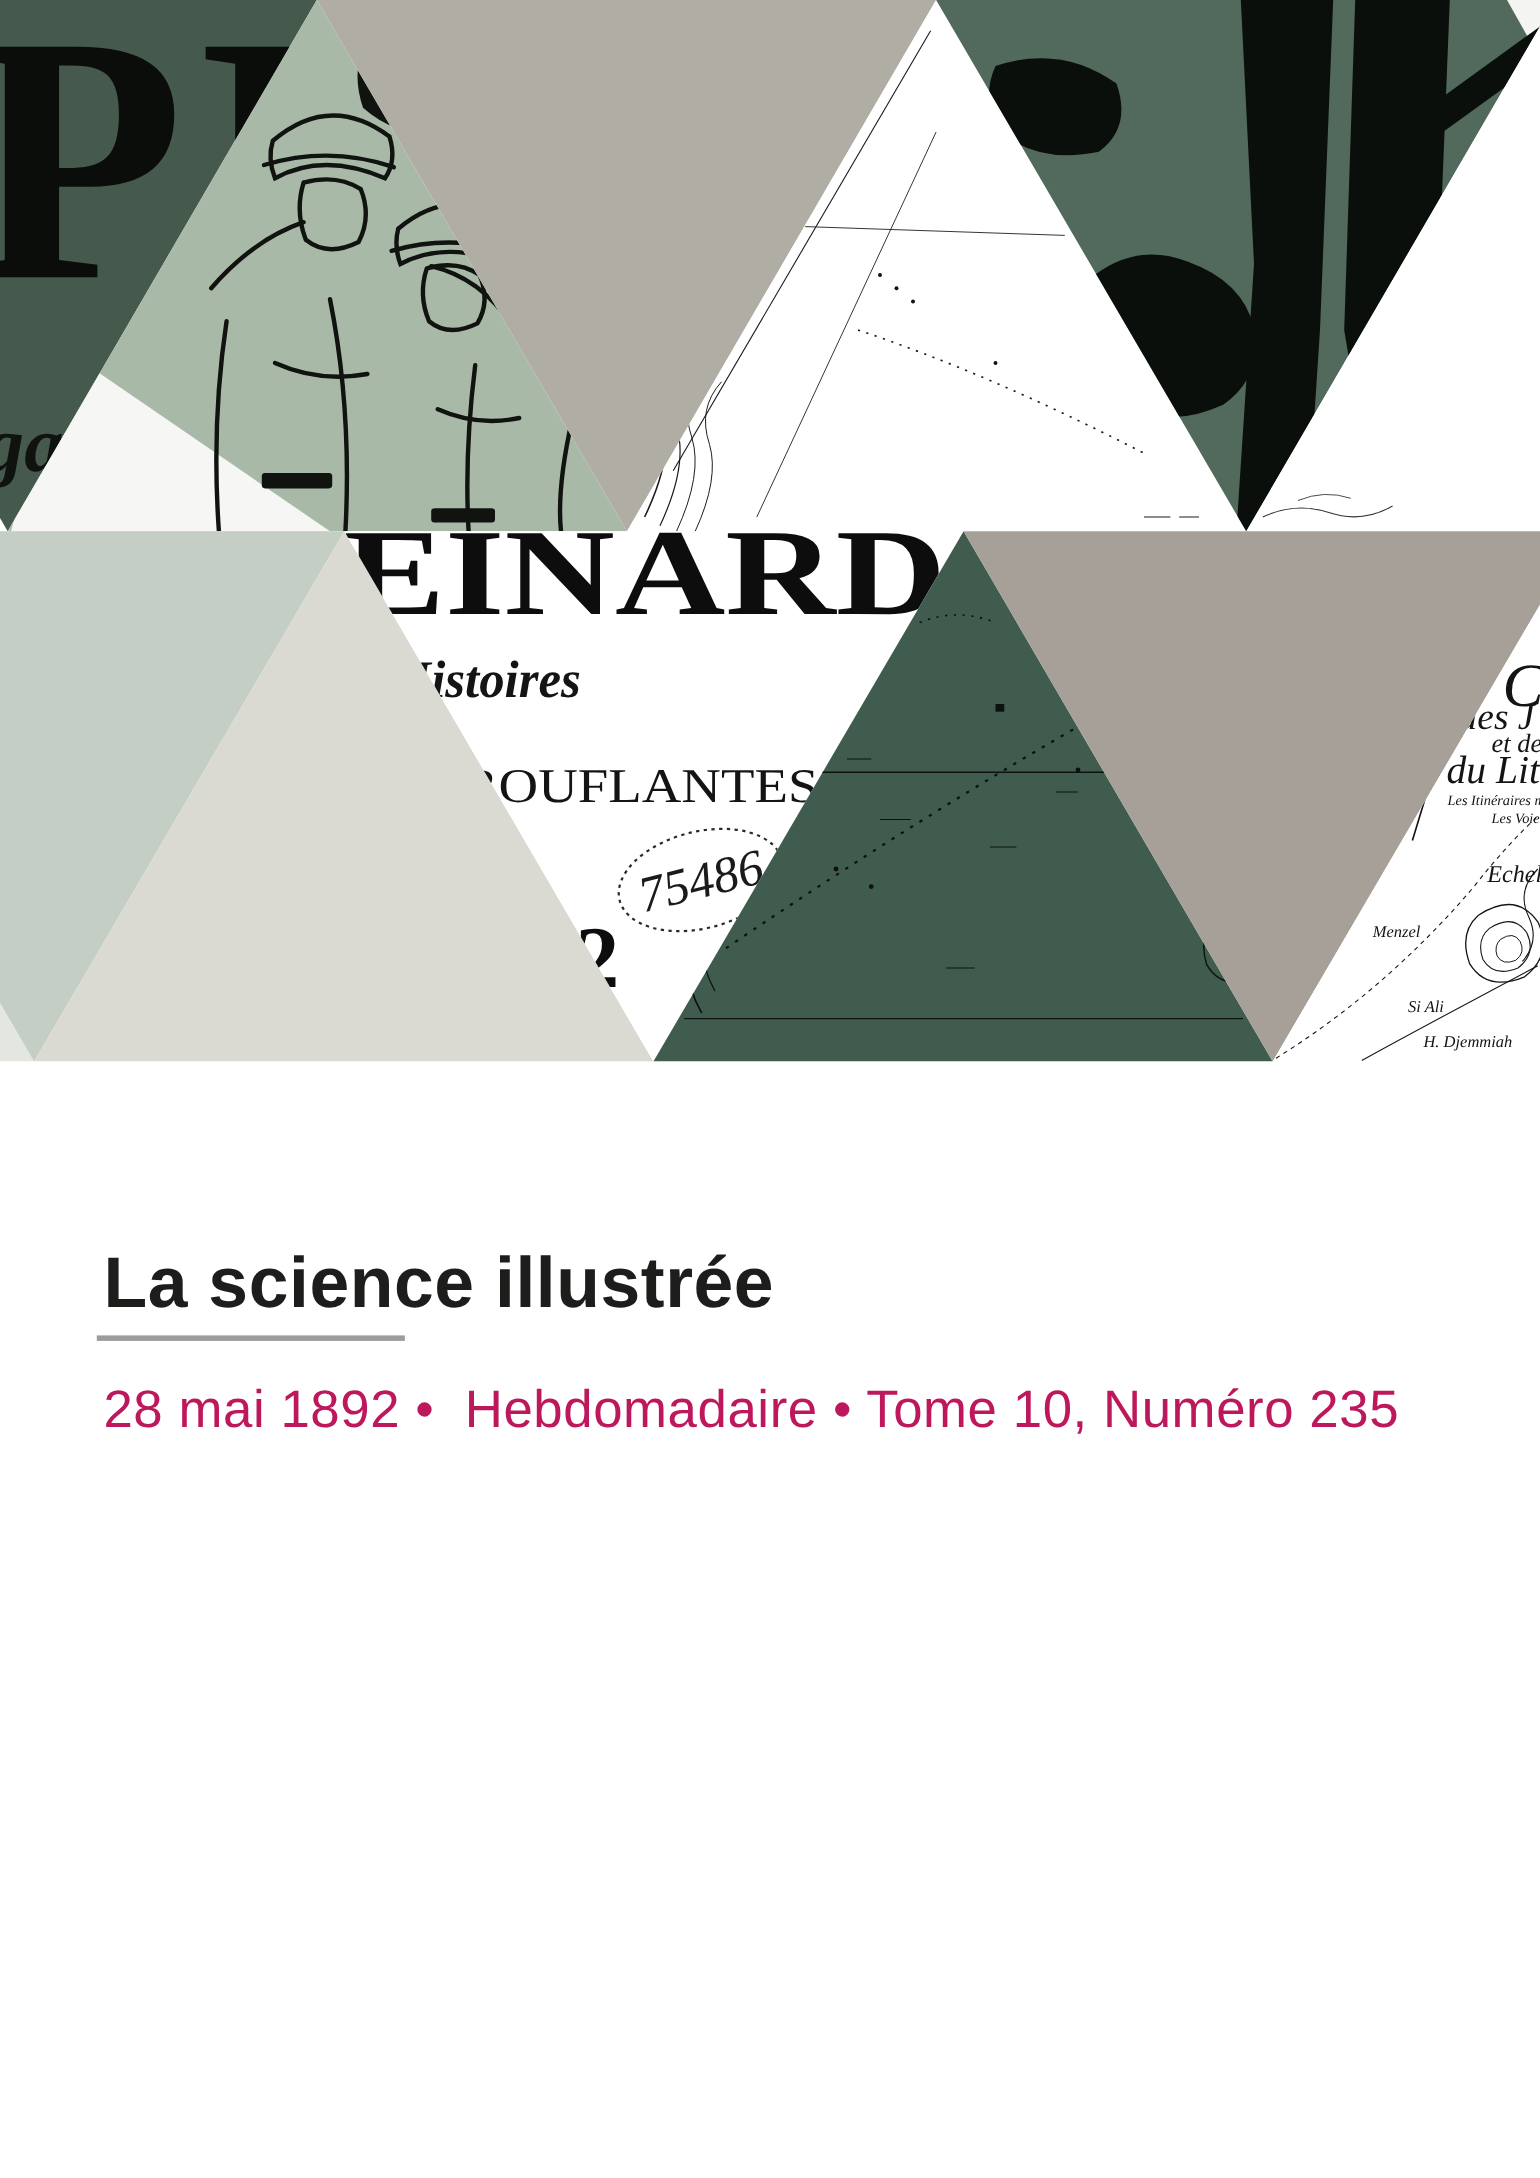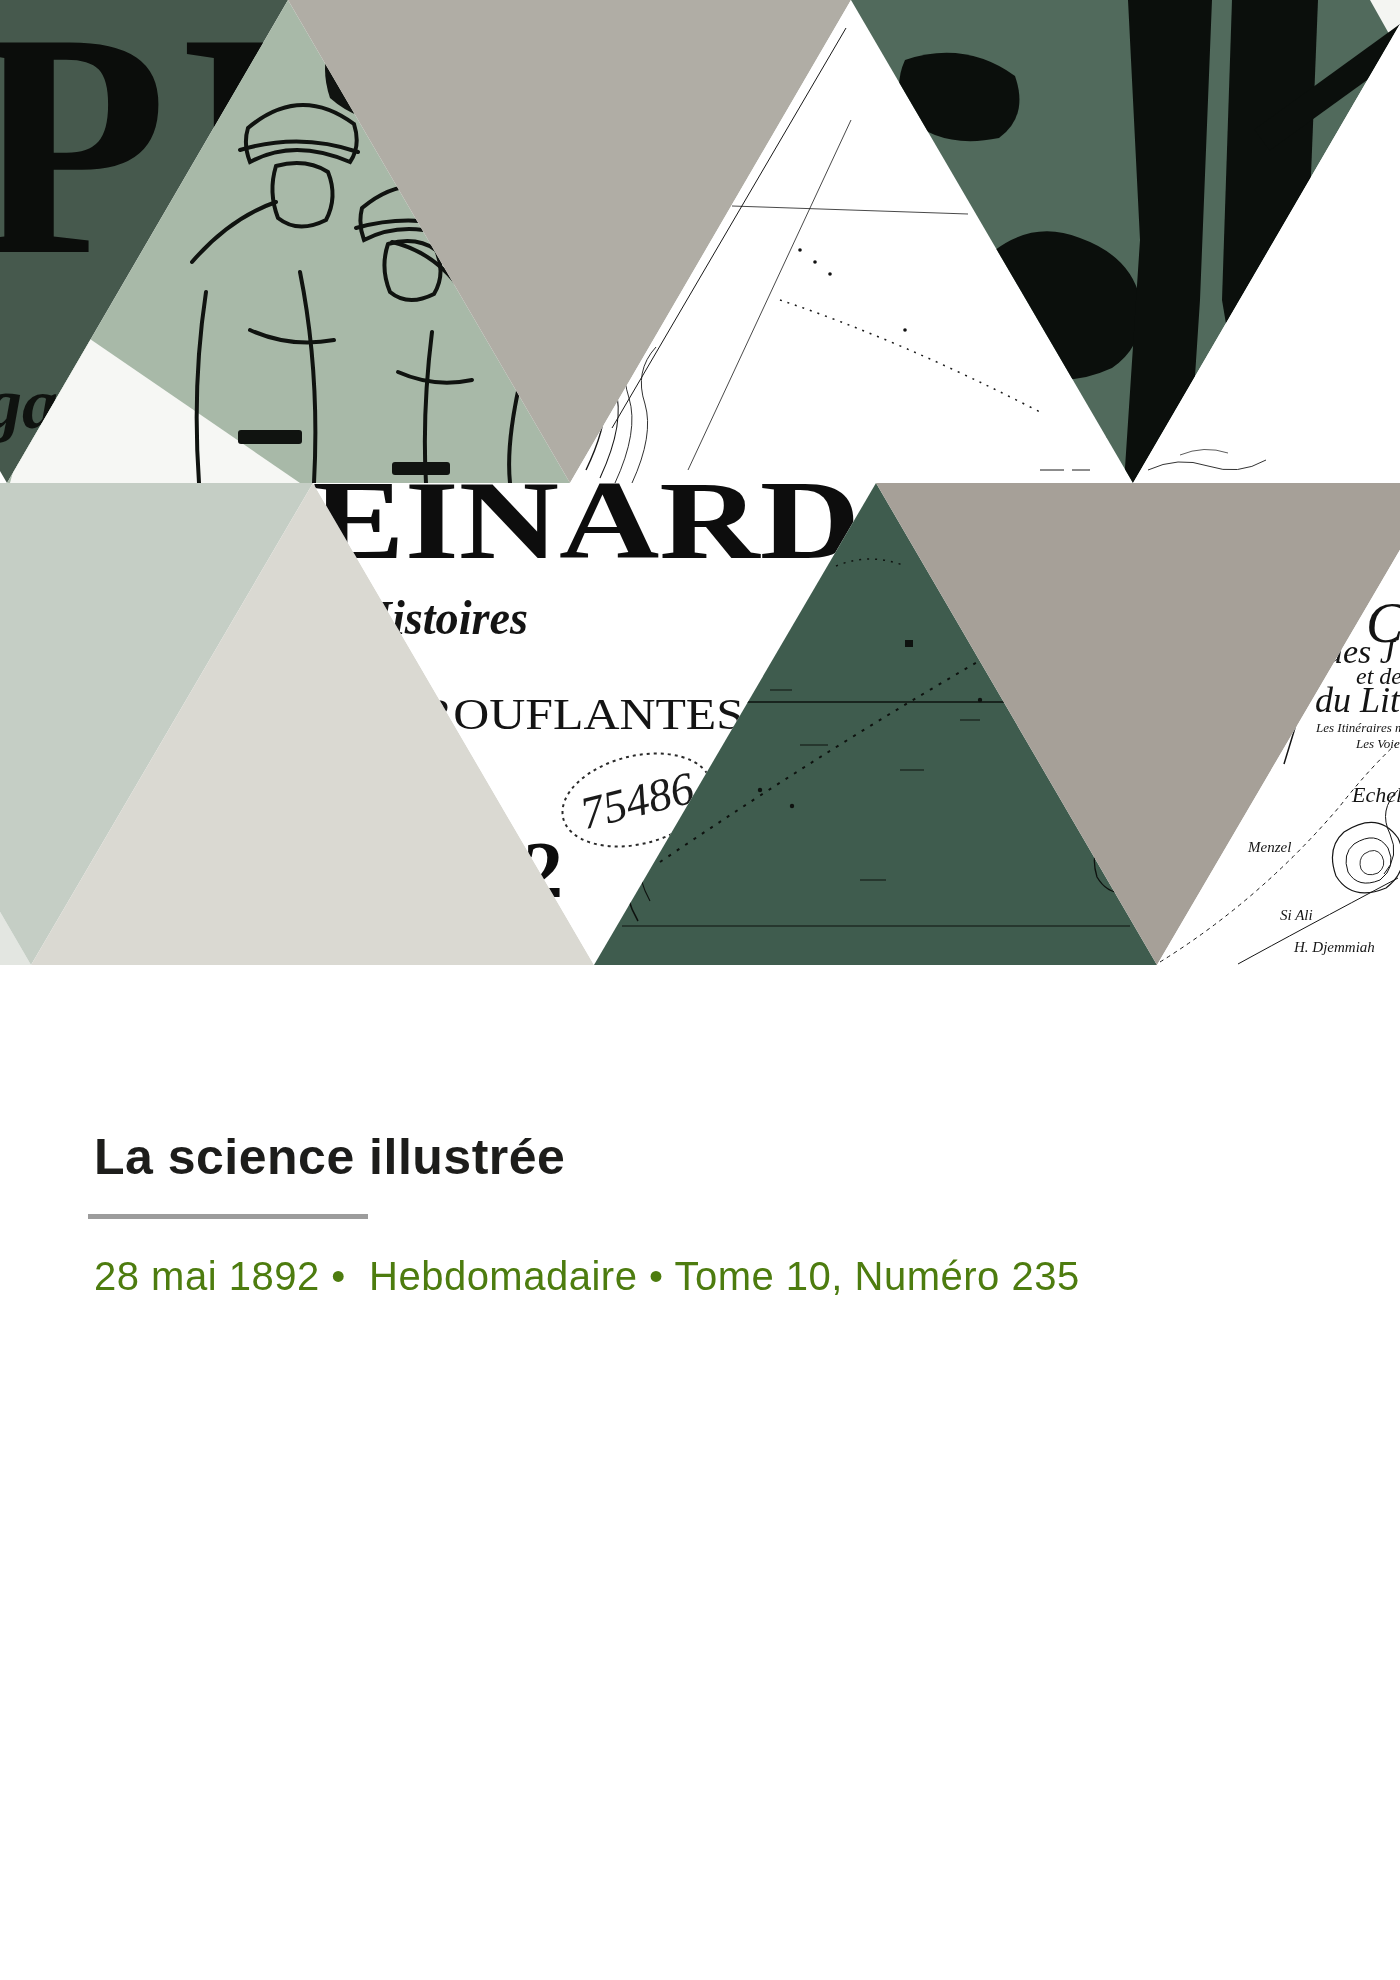--- a/index.html
+++ b/index.html
@@ -7,30 +7,30 @@
     position:relative;
     width:1400px;height:1980px;
     background:#ffffff;
     overflow:hidden;
     font-family:"Liberation Sans",sans-serif;
   }
   .mosaic{position:absolute;left:0;top:0;width:1400px;height:965px;display:block;}
   .serif{font-family:"Liberation Serif",serif;}
   .cover-title{
     position:absolute;left:94px;top:1128px;
-    font-size:50px;font-weight:bold;color:#1d1d1b;
+    font-size:65px;font-weight:bold;color:#1d1d1b;
     letter-spacing:0.5px;margin:0;
   }
   .divider{
     position:absolute;left:88px;top:1214px;
     width:280px;height:5px;background:#9c9c9c;
   }
   .subtitle{
     position:absolute;left:94px;top:1254px;
-    font-size:40px;font-weight:400;color:#4d7c0f;
+    font-size:48px;font-weight:400;color:#be185d;
     letter-spacing:0.5px;white-space:pre;
   }
   .logos{position:absolute;left:0;top:1660px;width:1400px;height:110px;}
 </style>
 </head>
 <body>
 
 <div class="page">
 
   <svg class="mosaic" viewBox="0 0 1400 965" aria-hidden="true">

